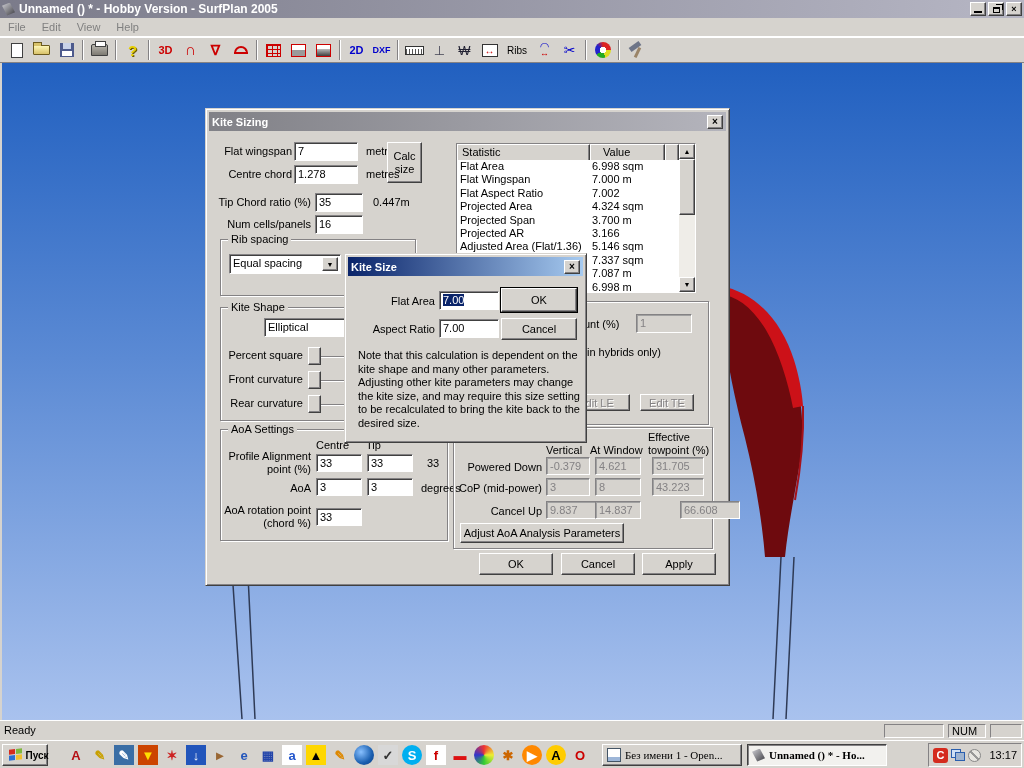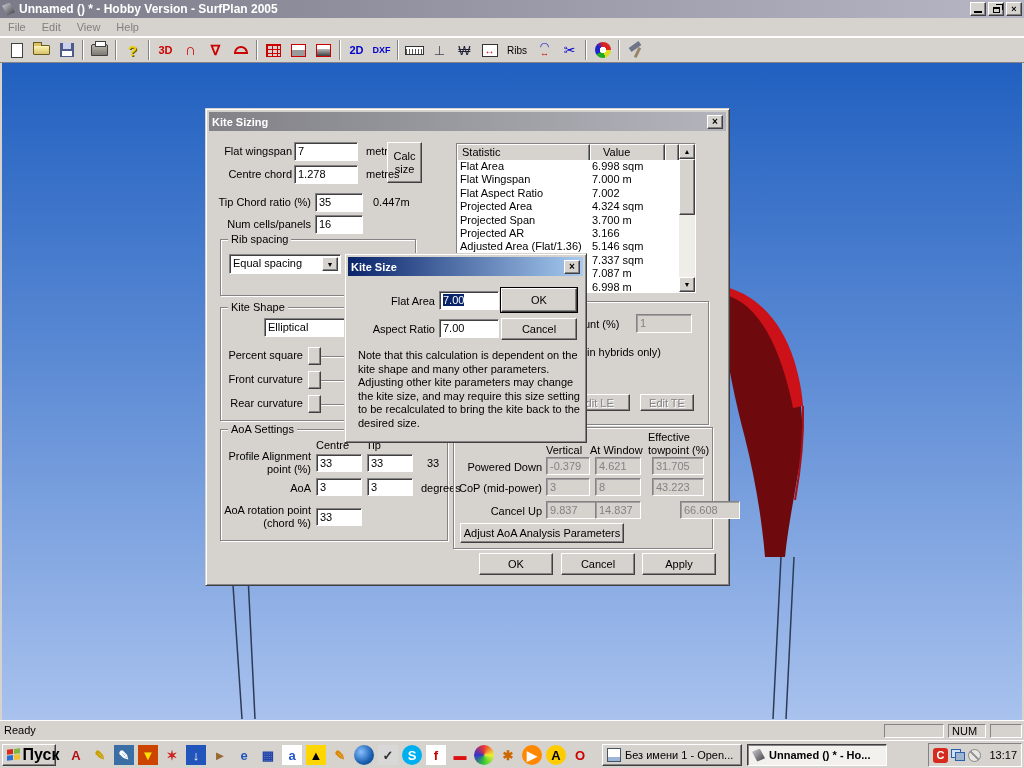--- a/index.html
+++ b/index.html
@@ -78,27 +78,27 @@
   
   .anl-lbl { position:absolute; width:88px; text-align:right; line-height:13px; }
   .anl-f { position:absolute; height:18px; padding:2px 3px; }
 
   
   #statusbar { position:absolute; left:0; top:720px; width:1024px; height:20px; background:#d6d3ce; border-top:1px solid #fff; }
   .st-panel { position:absolute; top:3px; height:14px; border:1px solid; border-color:#848284 #ffffff #ffffff #848284; padding:0 3px; line-height:12px; }
 
   
   #taskbar { position:absolute; left:0; top:740px; width:1024px; height:28px; background:#d6d3ce; border-top:1px solid #fff; }
-  #startbtn { position:absolute; left:2px; top:3px; width:54px; height:22px; font-weight:bold; font-size:16px; gap:3px;padding-left:8px; }
+  #startbtn { position:absolute; left:2px; top:3px; width:46px; height:22px; font-weight:bold; font-size:10px; gap:3px;padding-left:8px; }
   .winflag { width:14px; height:12px; display:grid; grid-template-columns:6px 6px; grid-template-rows:5px 5px; gap:1px; transform:skewY(-6deg); }
   .winflag i:nth-child(1){background:#d42b1e;} .winflag i:nth-child(2){background:#7eb73c;}
   .winflag i:nth-child(3){background:#2a6fd4;} .winflag i:nth-child(4){background:#f0c030;}
   #quicklaunch { position:absolute; left:66px; top:4px; display:flex; gap:4px; }
   .ql { width:20px; height:20px; display:flex; align-items:center; justify-content:center; font-weight:bold; font-size:13px; }
-  .taskbtn { position:absolute; top:3px; width:140px; height:22px; justify-content:flex-start; gap:4px; padding:0 4px; white-space:nowrap; overflow:hidden; }
+  .taskbtn { position:absolute; top:3px; width:140px; height:22px; justify-content:flex-start; gap:4px; padding:0 4px; white-space:nowrap; overflow:hidden;font-family:Liberation Serif, serif; }
   .taskbtn.active { background:#f2f1ee; border-color:#404040 #ffffff #ffffff #404040; box-shadow:inset 1px 1px 0 #848284; font-weight:bold; }
   .oo-icon { width:14px; height:14px; background:#fff; border:1px solid #456; box-shadow:inset 0 -4px 0 #9db6d8; flex:none; }
   .sp-icon { width:13px; height:13px; background:linear-gradient(135deg,#cfcfd4,#3a3a40); clip-path:polygon(0 25%,60% 0,100% 75%,40% 100%); flex:none; }
   #tray { position:absolute; right:2px; top:2px; width:94px; height:24px; border:1px solid; border-color:#848284 #ffffff #ffffff #848284; display:flex; align-items:center; gap:3px; padding:0 4px; }
   .tray-c { width:15px; height:15px; border-radius:3px; background:#d42b1e; color:#fff; font-weight:bold; font-size:11px; display:flex; align-items:center; justify-content:center; }
   .tray-net { width:14px; height:12px; position:relative; }
   .tray-net:before { content:""; position:absolute; left:0; top:0; width:8px; height:7px; background:#cfe0f4; border:1px solid #2a5fae; }
   .tray-net:after { content:""; position:absolute; right:0; bottom:0; width:8px; height:7px; background:#9fb4cf; border:1px solid #2a5fae; }
   .tray-mute { width:13px; height:13px; border-radius:50%; border:1px solid #888; background:linear-gradient(45deg,transparent 44%,#999 44% 56%,transparent 56%),#e8e6e2; }
   #clock { margin-left:auto; font-size:11px; }

